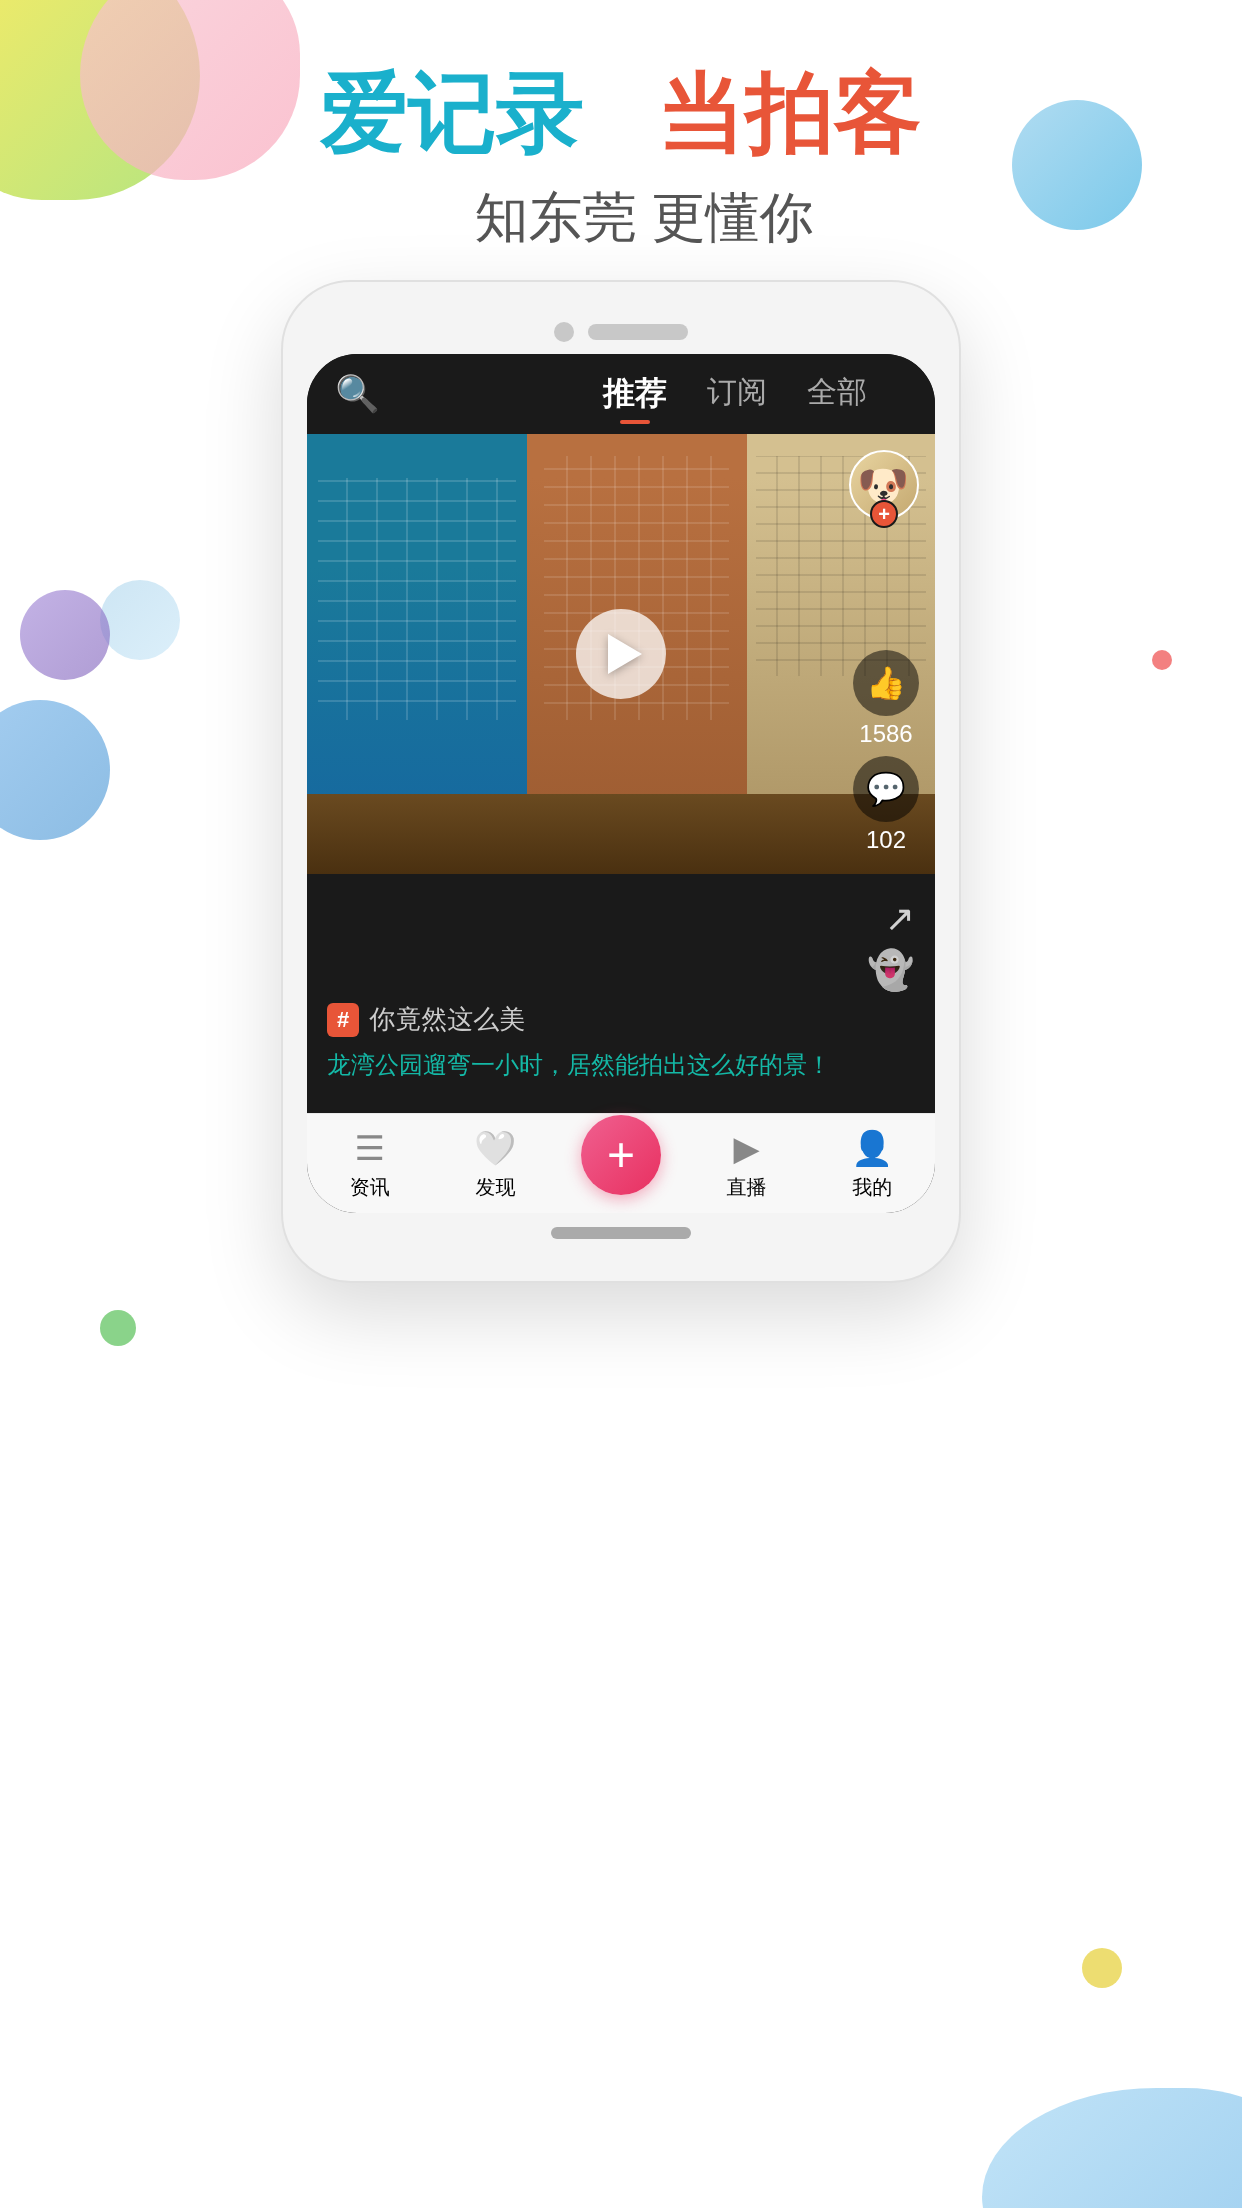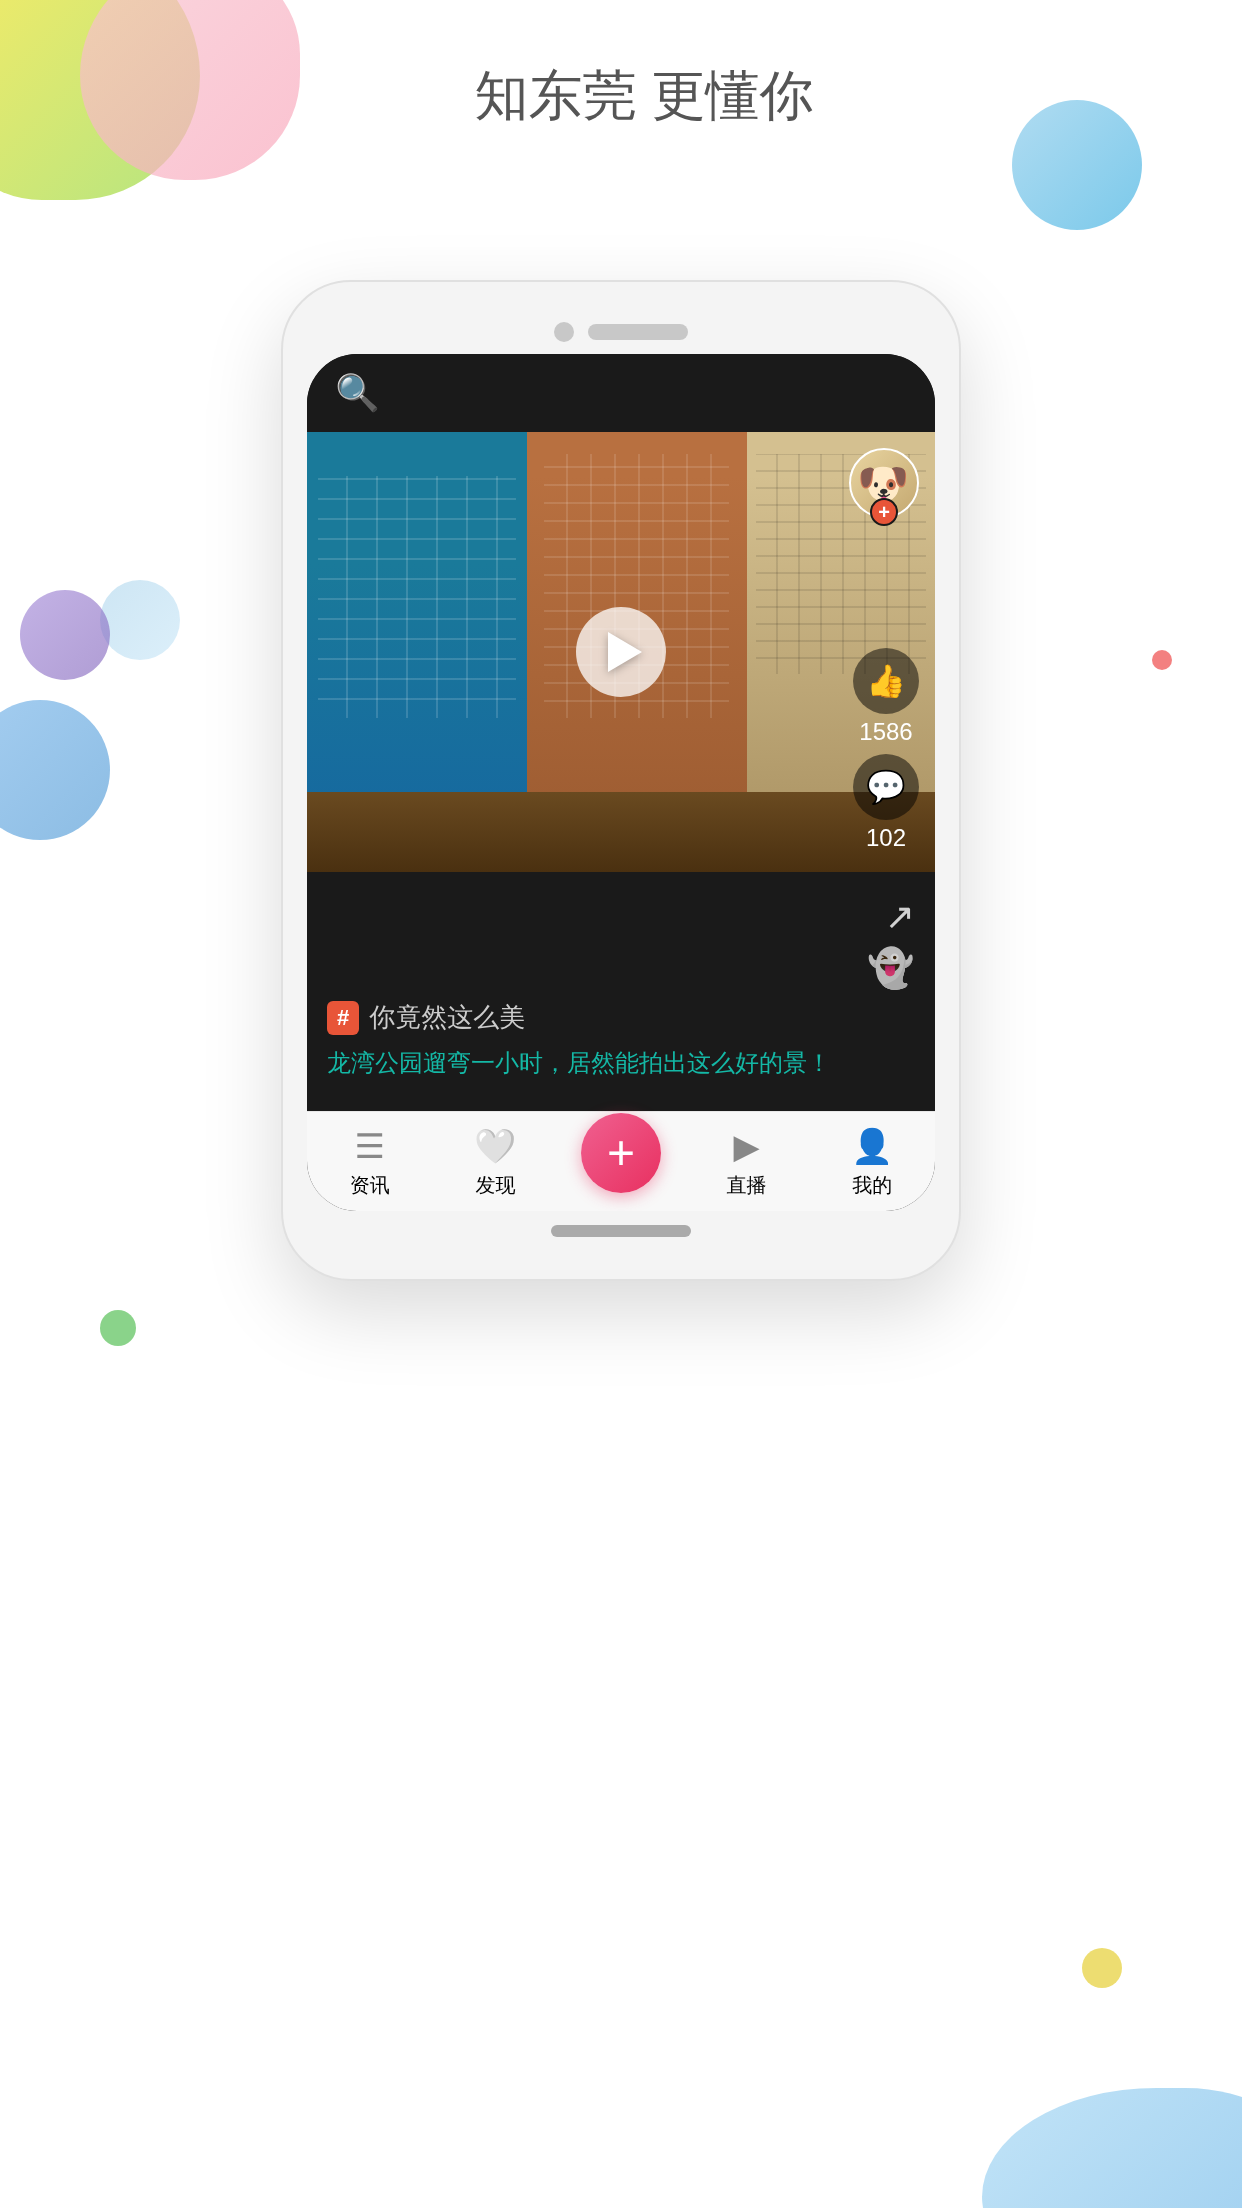--- a/index.html
+++ b/index.html
@@ -494,35 +494,45 @@
 <div class="blob blob-blue-right"></div>
 <div class="blob blob-blue-left"></div>
 <div class="blob blob-blue-left-small"></div>
 <div class="blob blob-purple"></div>
 <div class="blob blob-red-dot"></div>
 <div class="blob blob-green-dot"></div>
 <div class="blob blob-yellow-dot"></div>
 <div class="blob blob-blue-bottom"></div>
 
 <div class="header-section">
+  <div class="header-title">
+    <span class="title-blue">爱记录</span>
+    &nbsp;
+    <span class="title-red">当拍客</span>
+  </div>
   <div class="header-subtitle">知东莞  更懂你</div>
 </div>
 
 <div class="phone-container">
   <div class="phone-outer">
 
     <div class="phone-topbar">
       <div class="phone-camera"></div>
       <div class="phone-speaker"></div>
     </div>
 
     <div class="phone-inner">
 
       <div class="app-navbar">
         <div class="search-icon-nav">🔍</div>
+        <div class="nav-tabs">
+          <div class="nav-tab active">推荐</div>
+          <div class="nav-tab">订阅</div>
+          <div class="nav-tab">全部</div>
+        </div>
       </div>
 
       <div class="video-area">
 
         <div class="scene-buildings">
           <div class="building-left"></div>
           <div class="building-center"></div>
           <div class="building-right"></div>
         </div>
         <div class="ground-deck"></div>

